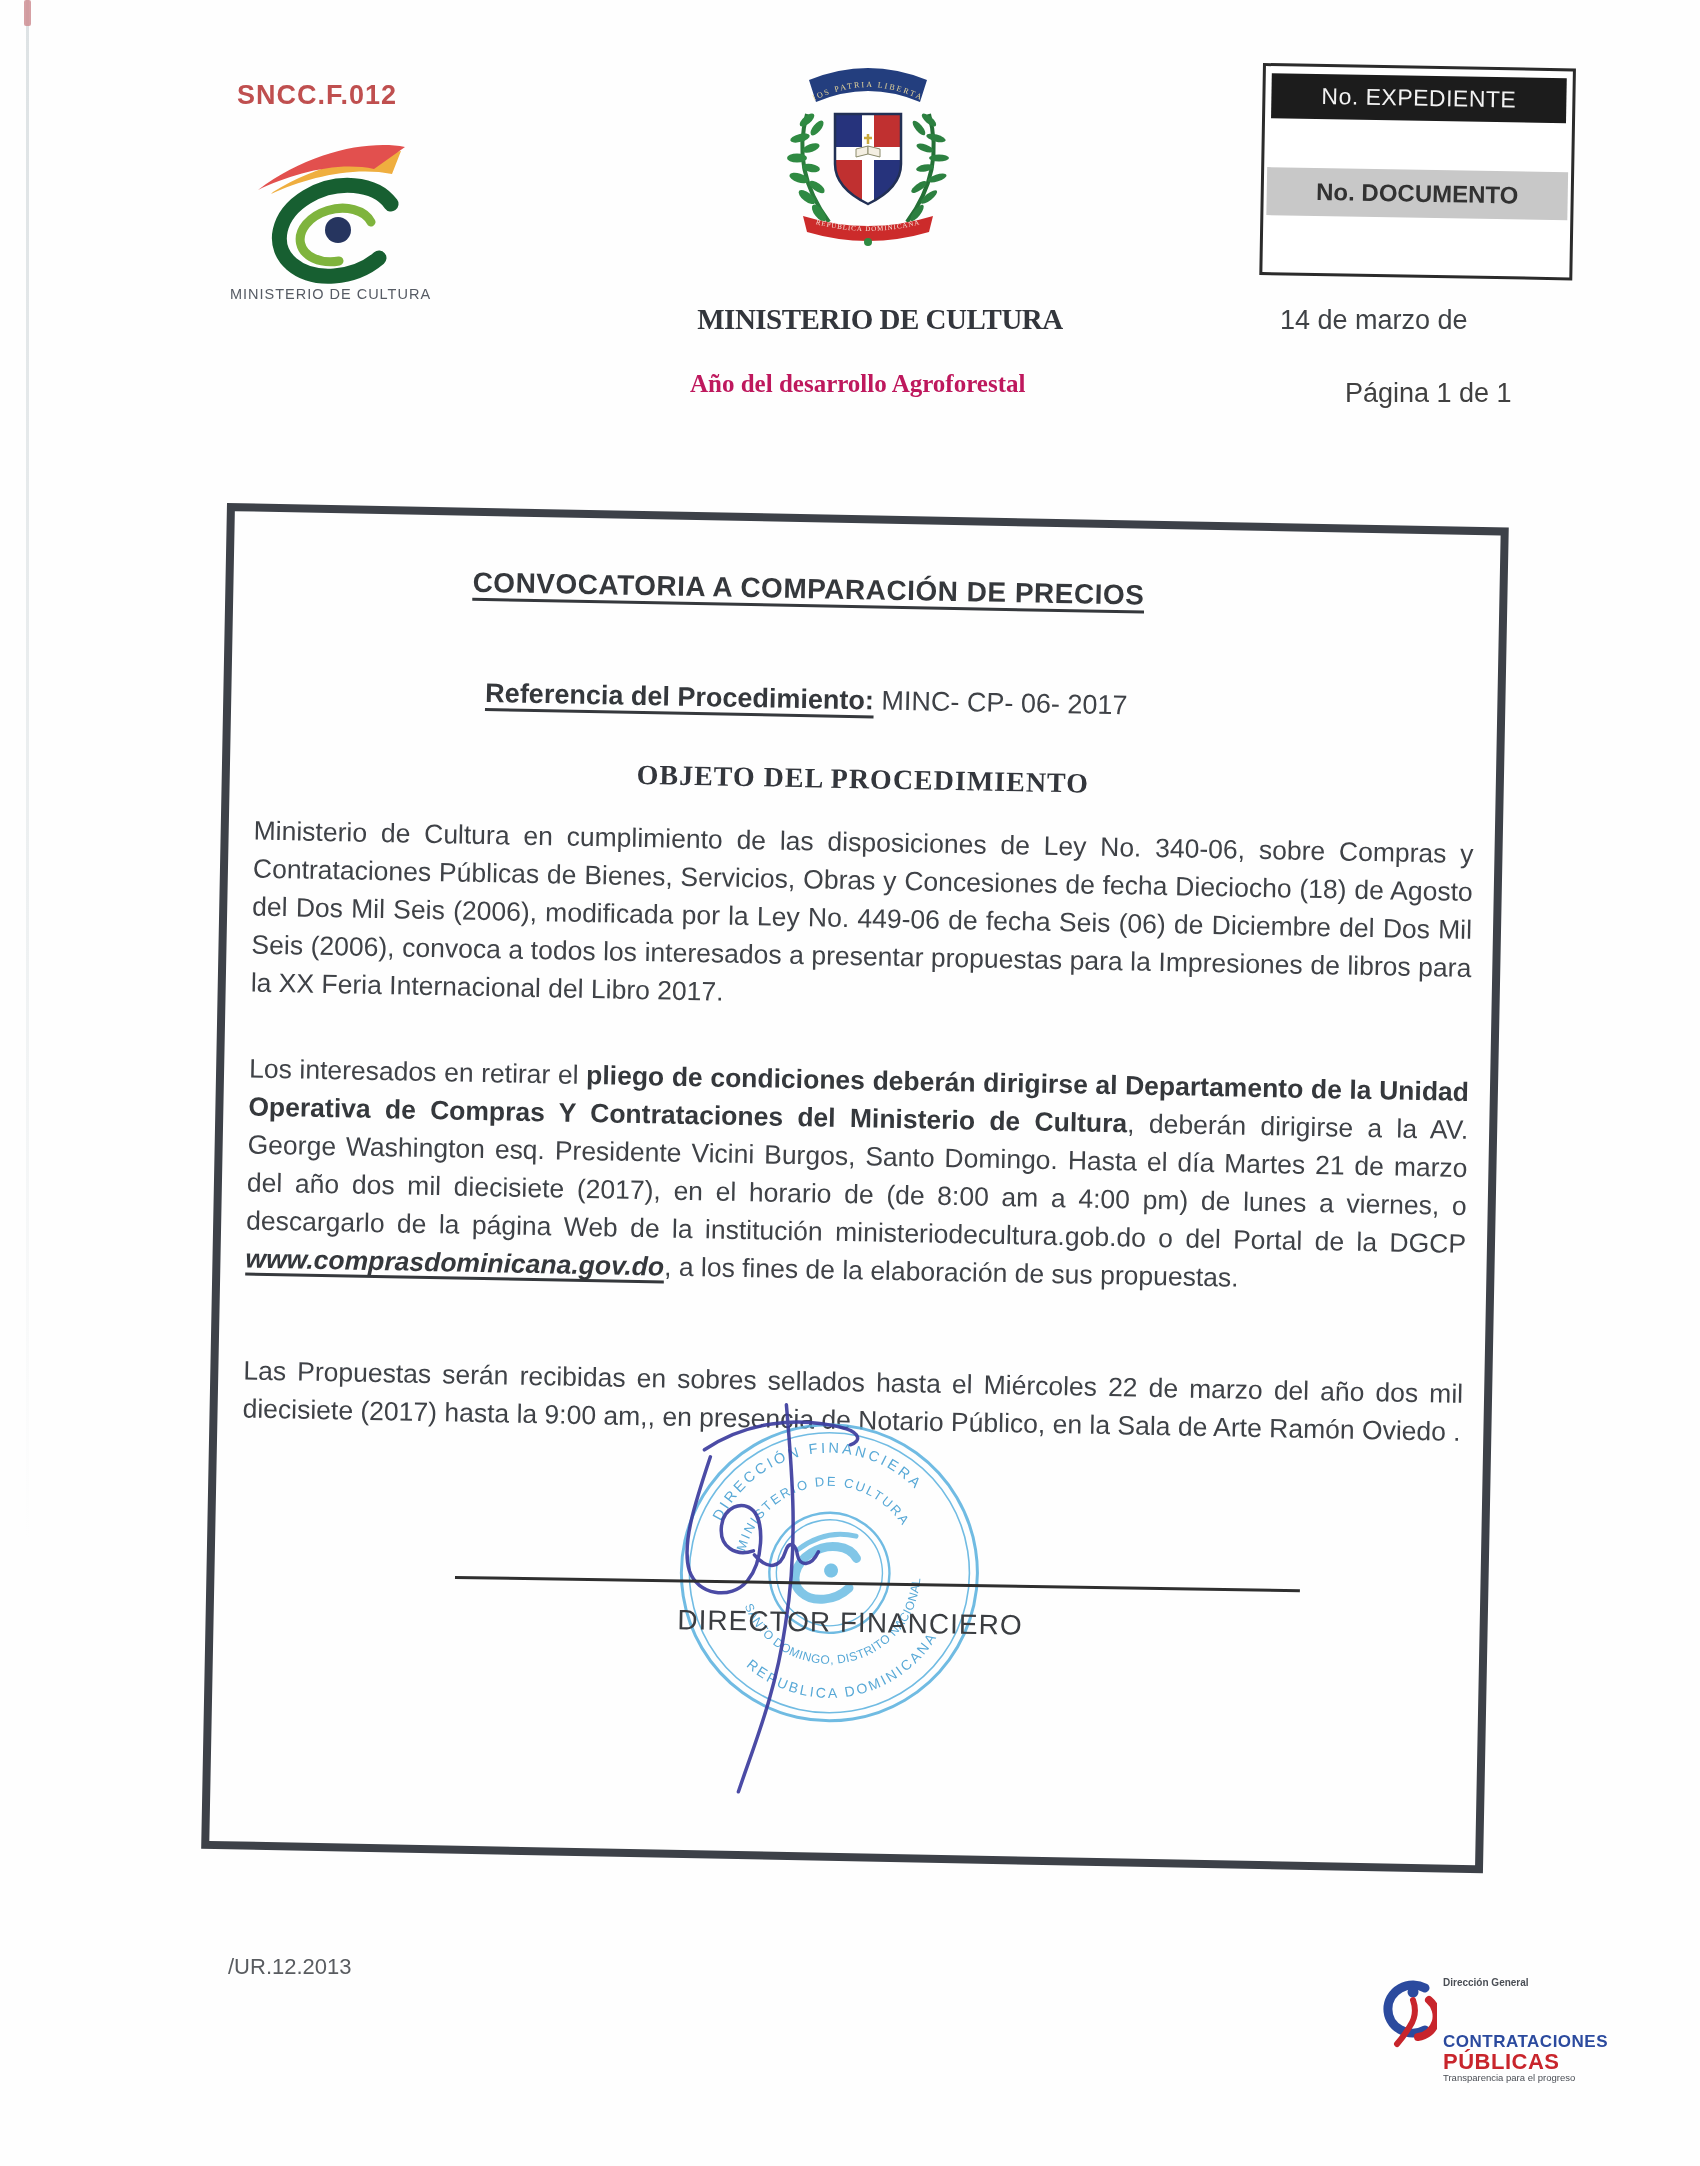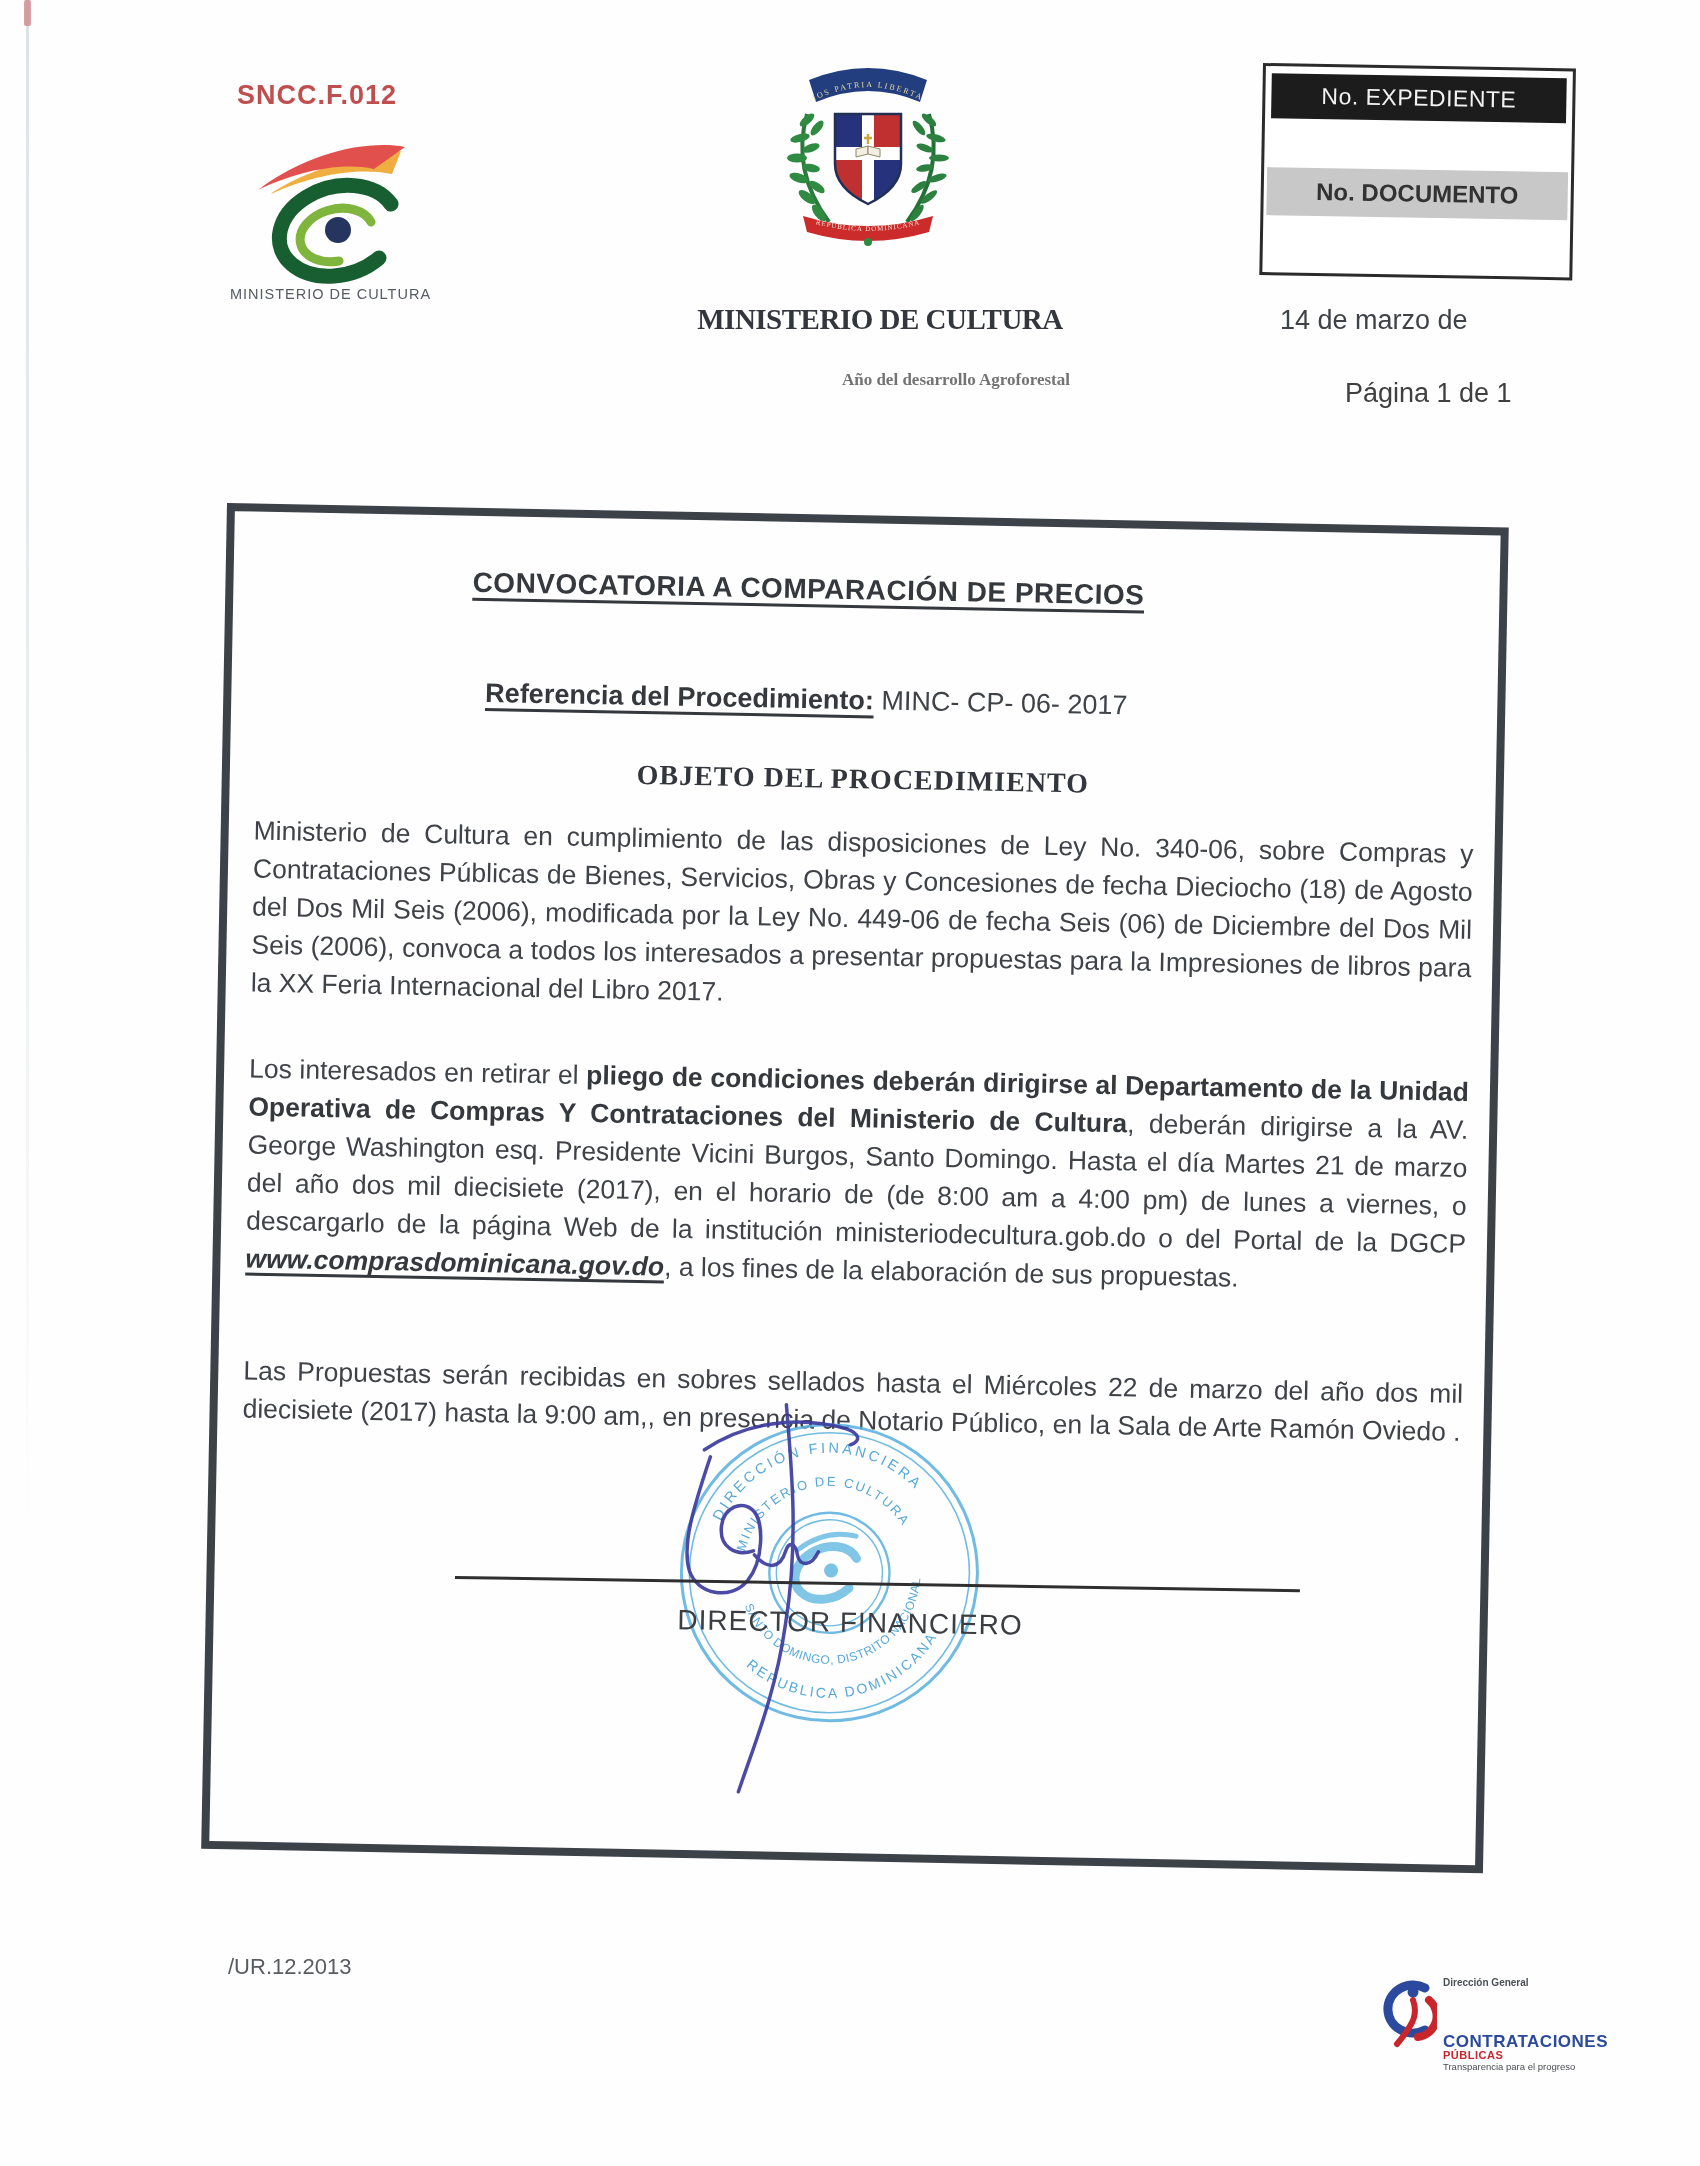--- a/index.html
+++ b/index.html
@@ -12,22 +12,22 @@
   .edge-mark{left:24px;top:0;width:7px;height:26px;background:#cf8f94;border-radius:2px;opacity:.85;}
   
   .form-code{left:237px;top:80px;font-size:27px;font-weight:bold;letter-spacing:1px;color:#bf4f4f;}
   .mc-logo{left:243px;top:138px;}
   .mc-logo-caption{left:213px;top:286px;width:235px;text-align:center;font-size:14.5px;
                    letter-spacing:1px;color:#565b64;}
   .arms{left:773px;top:56px;}
   .ministry-name{left:690px;top:303px;width:380px;text-align:center;
                  font-family:"Liberation Serif",serif;font-weight:bold;font-size:29px;
                  letter-spacing:-0.5px;color:#33363c;}
-  .year-motto{left:690px;top:370px;width:380px;text-align:right;
-              font-family:"Liberation Serif",serif;font-weight:bold;font-size:17px;color:#737373;}
+  .year-motto{left:690px;top:370px;width:380px;text-align:left;
+              font-family:"Liberation Serif",serif;font-weight:bold;font-size:25px;color:#be185d;}
   .exp-box{left:1263px;top:63px;width:307px;height:206px;border:3px solid #2b2b2b;background:#fff;
            transform:rotate(1deg);transform-origin:top left;}
   .exp-bar{position:absolute;left:6px;right:6px;top:7px;height:45px;background:#1c1c1c;
            color:#f2f2f2;font-size:23px;letter-spacing:0.5px;text-align:center;line-height:45px;}
   .doc-bar{position:absolute;left:3px;right:3px;top:101px;height:48px;background:#c8c8c8;
            color:#323232;font-size:24px;font-weight:bold;text-align:center;line-height:48px;}
   .date-line{left:1280px;top:305px;font-size:27px;color:#3f4246;}
   .page-line{left:1345px;top:378px;font-size:27px;color:#404040;}
   .subtitle{left:250px;top:445px;width:1160px;text-align:center;font-size:28.5px;color:#3c3f44;}
   
@@ -57,21 +57,21 @@
   .director{left:640px;top:1607px;width:420px;text-align:center;font-size:28px;
             letter-spacing:1px;color:#3a3d41;transform:rotate(0.9deg);}
   
   .ur-code{left:228px;top:1954px;font-size:22px;color:#595c60;}
   .dist{left:1257px;top:1896px;width:340px;font-size:21px;line-height:25px;color:#43464a;}
   .dist .t{text-decoration:underline;text-underline-offset:4px;}
   .dgcp{left:1373px;top:1972px;width:240px;height:95px;}
   .dgcp-text{position:absolute;left:70px;top:6px;line-height:1.05;}
   .dgcp-l1{font-size:10px;font-weight:bold;color:#4a4e55;}
   .dgcp-l2{font-size:17px;font-weight:bold;color:#2b4a9e;letter-spacing:.5px;margin-top:44px;}
-  .dgcp-l3{font-size:11px;font-weight:bold;color:#c8252c;letter-spacing:.5px;}
+  .dgcp-l3{font-size:22px;font-weight:bold;color:#c8252c;letter-spacing:.5px;}
   .dgcp-l4{font-size:9.5px;color:#4a4e55;}
   svg{display:block;}
 </style>
 </head>
 <body>
 
 <div class="page">
 
   <div class="abs edge-line"></div>
   <div class="abs edge-mark"></div>

